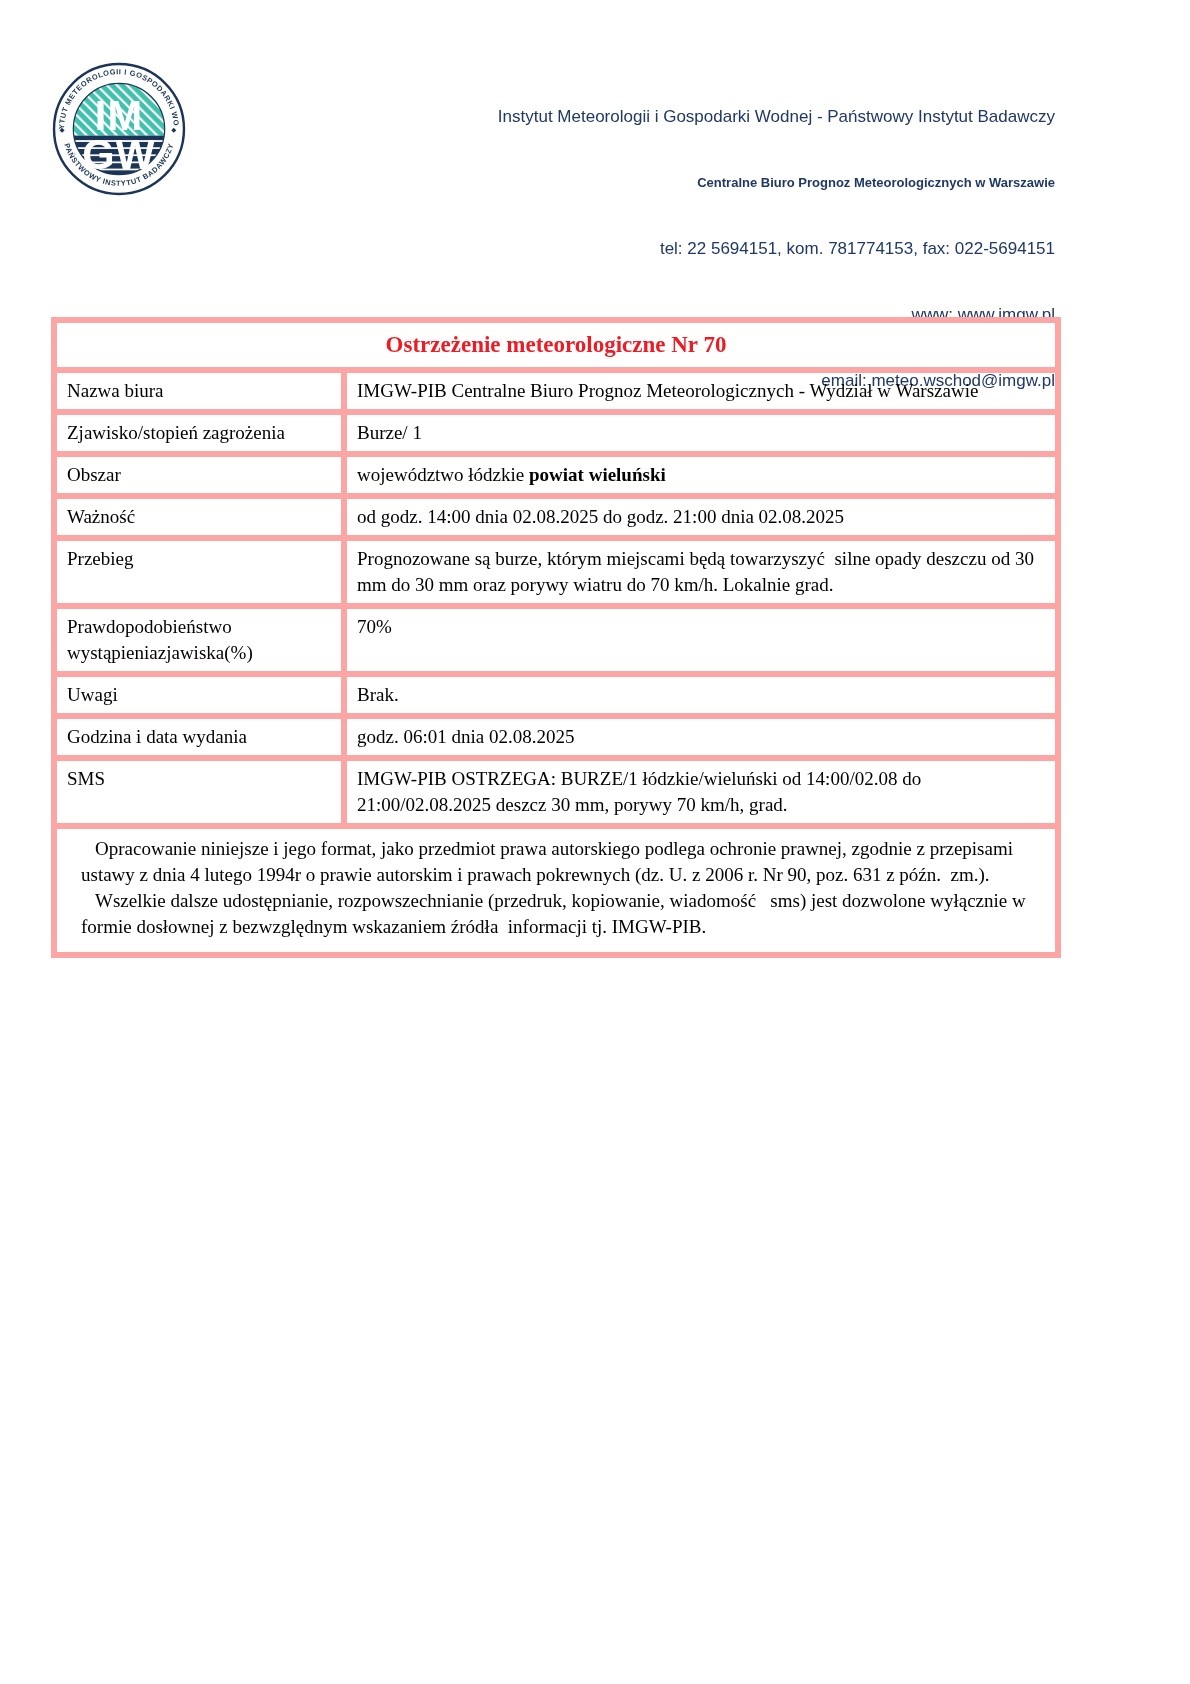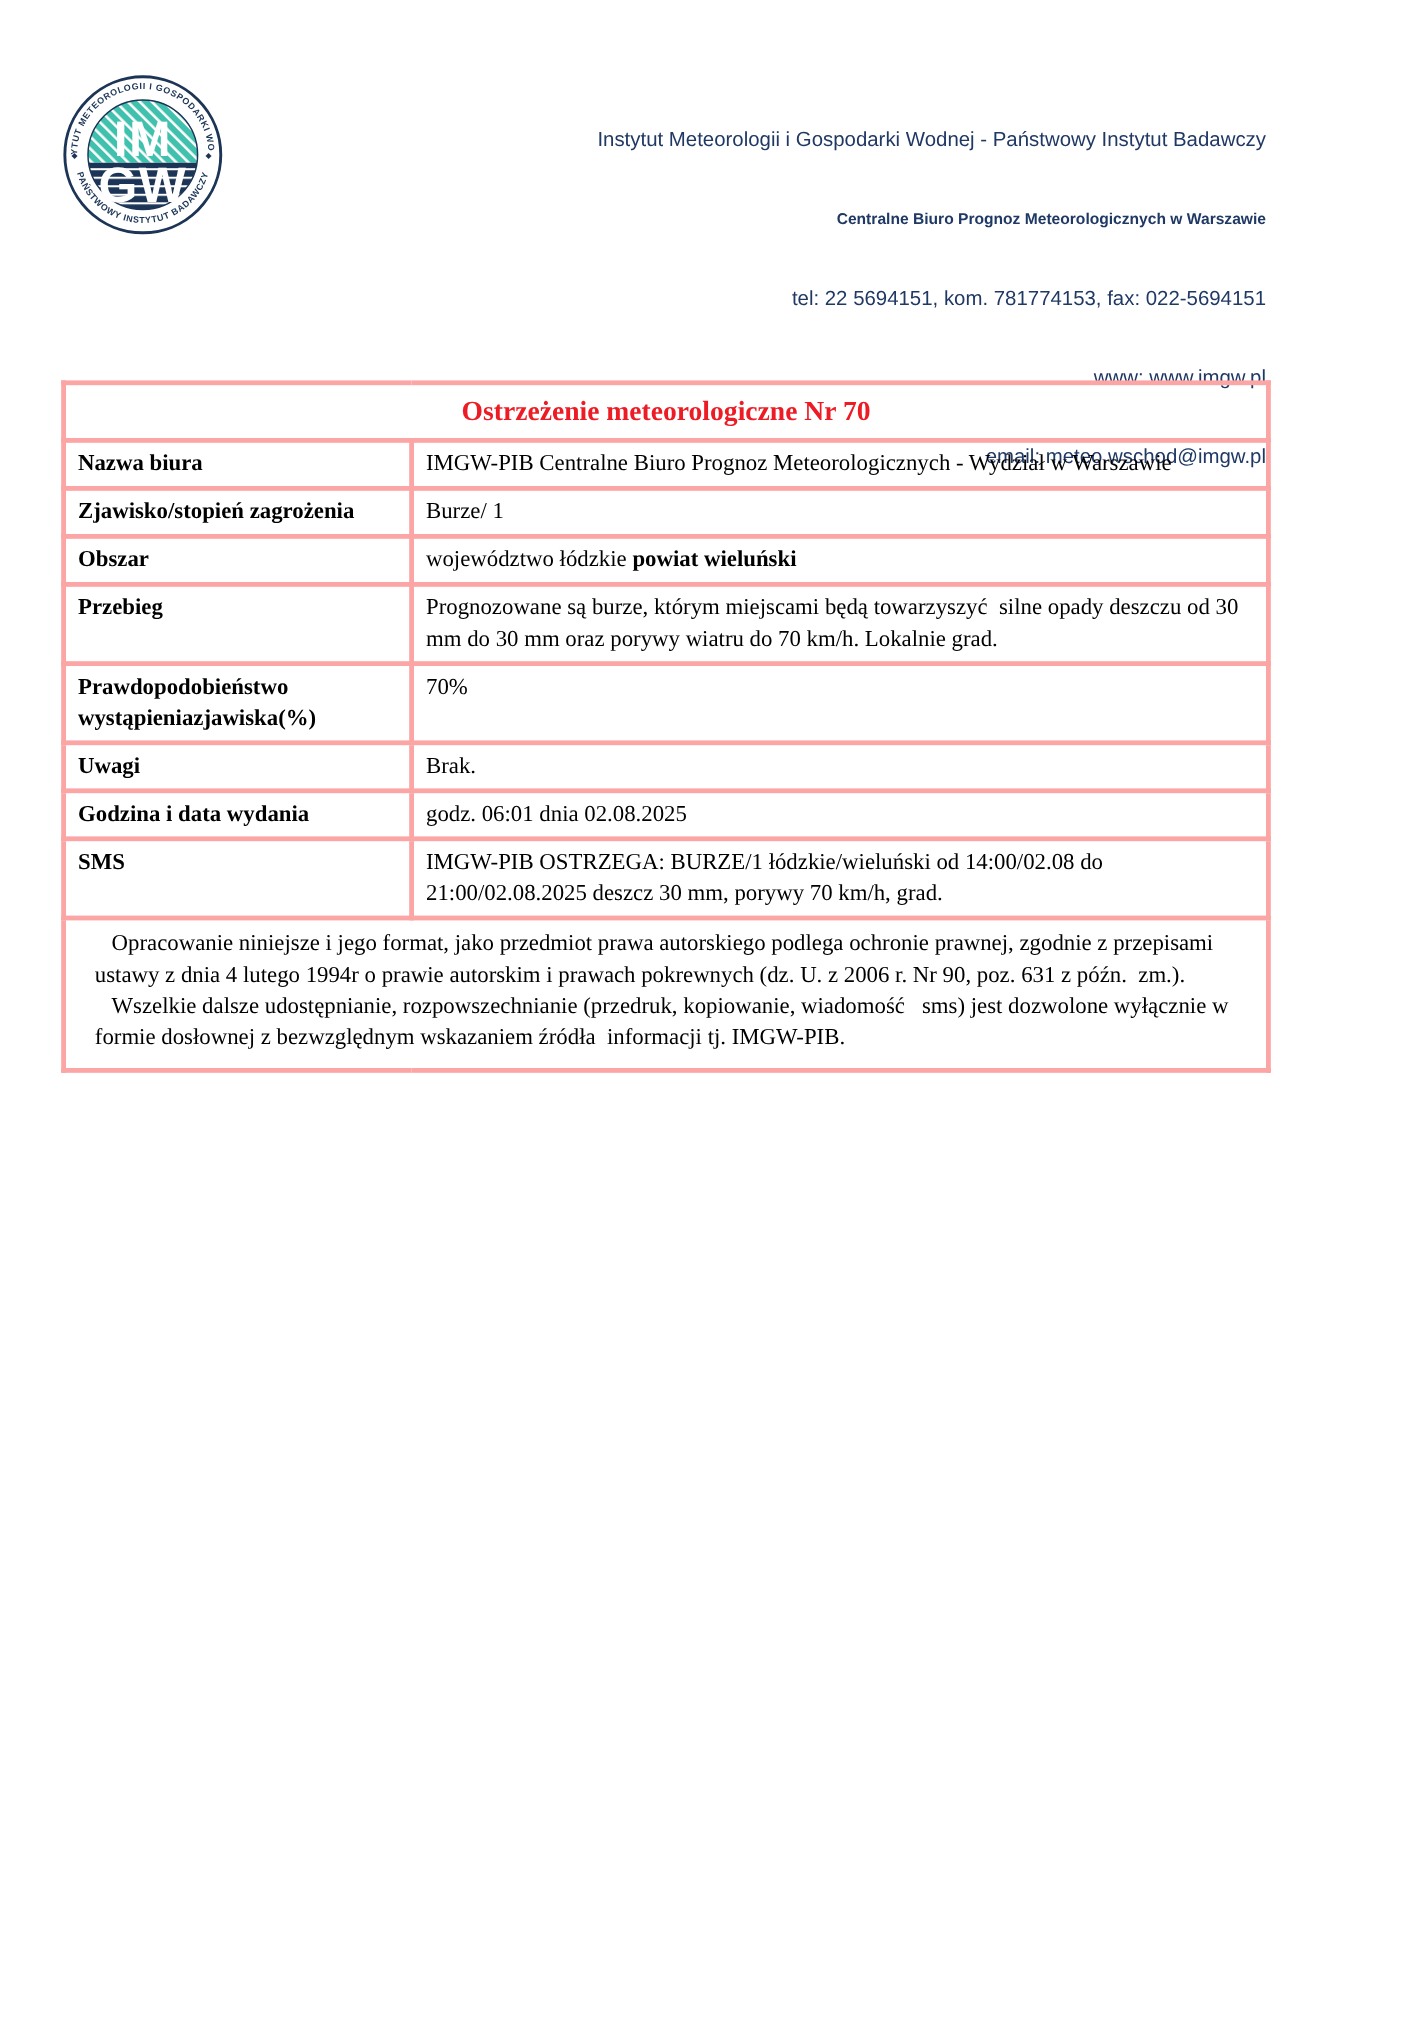--- a/index.html
+++ b/index.html
@@ -75,35 +75,35 @@
   
   .warn-table {
     position: absolute;
     left: 51px;
     top: 317px;
     width: 1004px;
     border-collapse: collapse;
     table-layout: fixed;
   }
   .warn-table td {
-    border: 4px solid #fca5a5;
+    border: 6px solid #fca5a5;
     vertical-align: top;
     padding: 5px 10px;
     font-size: 19px;
     line-height: 26px;
   }
   .warn-table td.title-cell {
     text-align: center;
     font-size: 23px;
     line-height: 28px;
     font-weight: bold;
     color: var(--title-red);
     padding: 8px 10px;
   }
-  .warn-table td.label-cell { font-weight: bold; }
+  .warn-table td.label-cell { font-weight: normal; }
   .warn-table td.value-cell { white-space: pre-wrap; }
   .warn-table td.footer-cell {
     padding: 7px 10px 12px 24px;
     white-space: normal;
   }
   .footer-cell p {
     text-indent: 14px;
     white-space: pre-wrap;
   }
 </style>
@@ -171,20 +171,24 @@
       </tr>
       <tr>
         <td class="label-cell">Zjawisko/stopień zagrożenia</td>
         <td class="value-cell">Burze/ 1</td>
       </tr>
       <tr>
         <td class="label-cell">Obszar</td>
         <td class="value-cell"><span>województwo łódzkie </span><b>powiat wieluński</b></td>
       </tr>
       <tr>
+        <td class="label-cell">Ważność</td>
+        <td class="value-cell">od godz. 14:00 dnia 02.08.2025 do godz. 21:00 dnia 02.08.2025</td>
+      </tr>
+      <tr>
         <td class="label-cell">Przebieg</td>
         <td class="value-cell">Prognozowane są burze, którym miejscami będą towarzyszyć  silne opady deszczu od 30 mm do 30 mm oraz porywy wiatru do 70 km/h. Lokalnie grad.</td>
       </tr>
       <tr>
         <td class="label-cell">Prawdopodobieństwo wystąpieniazjawiska(%)</td>
         <td class="value-cell">70%</td>
       </tr>
       <tr>
         <td class="label-cell">Uwagi</td>
         <td class="value-cell">Brak.</td>

